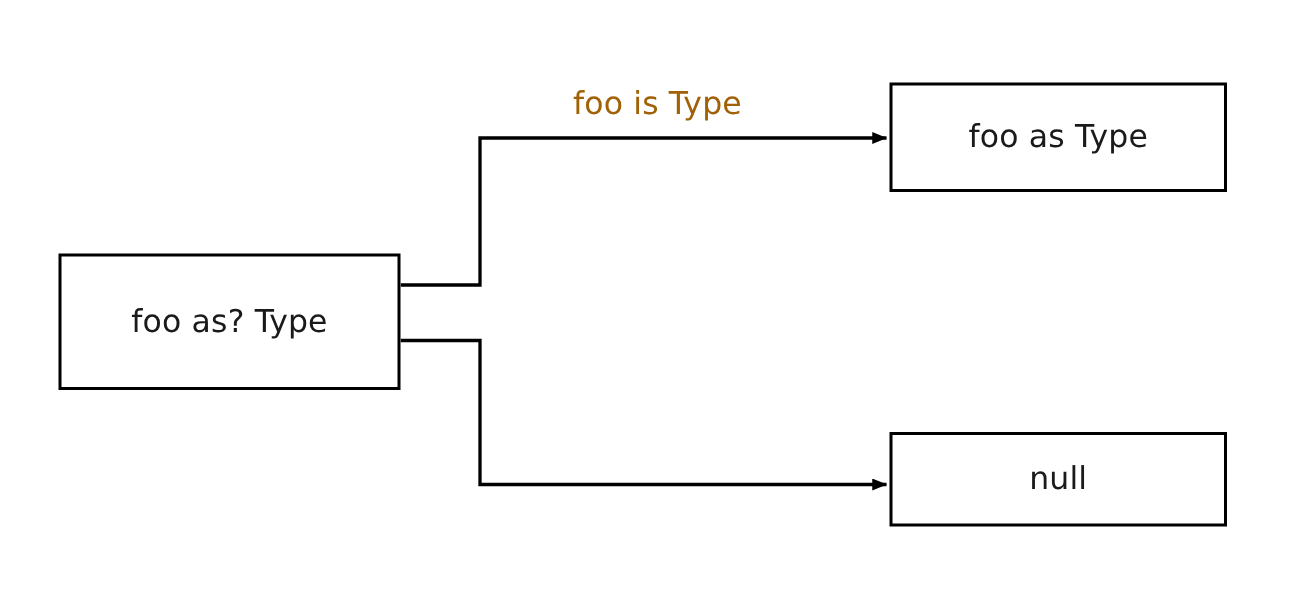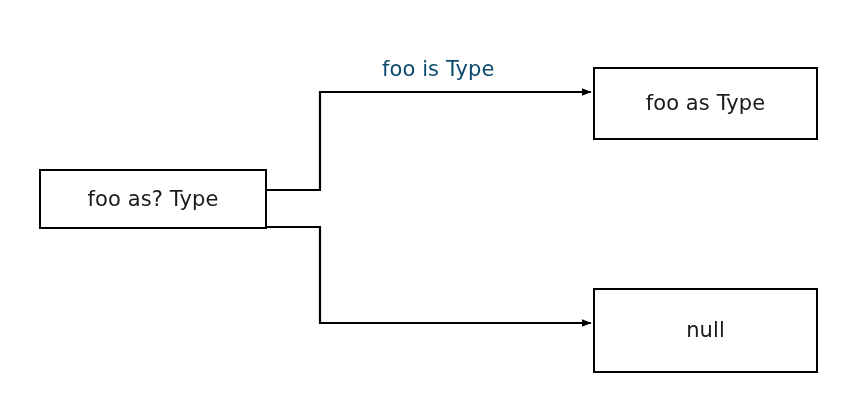--- a/index.html
+++ b/index.html
@@ -39,40 +39,39 @@
     font-size: 21px;
     color: #1a1a1a;
     line-height: 1;
     white-space: nowrap;
     letter-spacing: 0.1px;
   }
   #node-source {
     left: 39px;
     top: 169px;
     width: 228px;
-    height: 60px;
+    height: 91px;
   }
   #node-cast {
     left: 593px;
     top: 55px;
     width: 225px;
     height: 73px;
-    margin-top: 12px;
   }
   #node-null {
     left: 593px;
     top: 288px;
     width: 225px;
-    height: 85px;
+    height: 63px;
   }
   .edge-label {
     position: absolute;
     font-family: "DejaVu Sans", sans-serif;
     font-size: 21px;
-    color: #0c4a6e;
+    color: #a16207;
     line-height: 1;
     white-space: nowrap;
     background: #ffffff;
     padding: 0 3px;
     letter-spacing: 0.1px;
   }
   #edge-label-true {
     left: 379px;
     top: 59px;
   }

